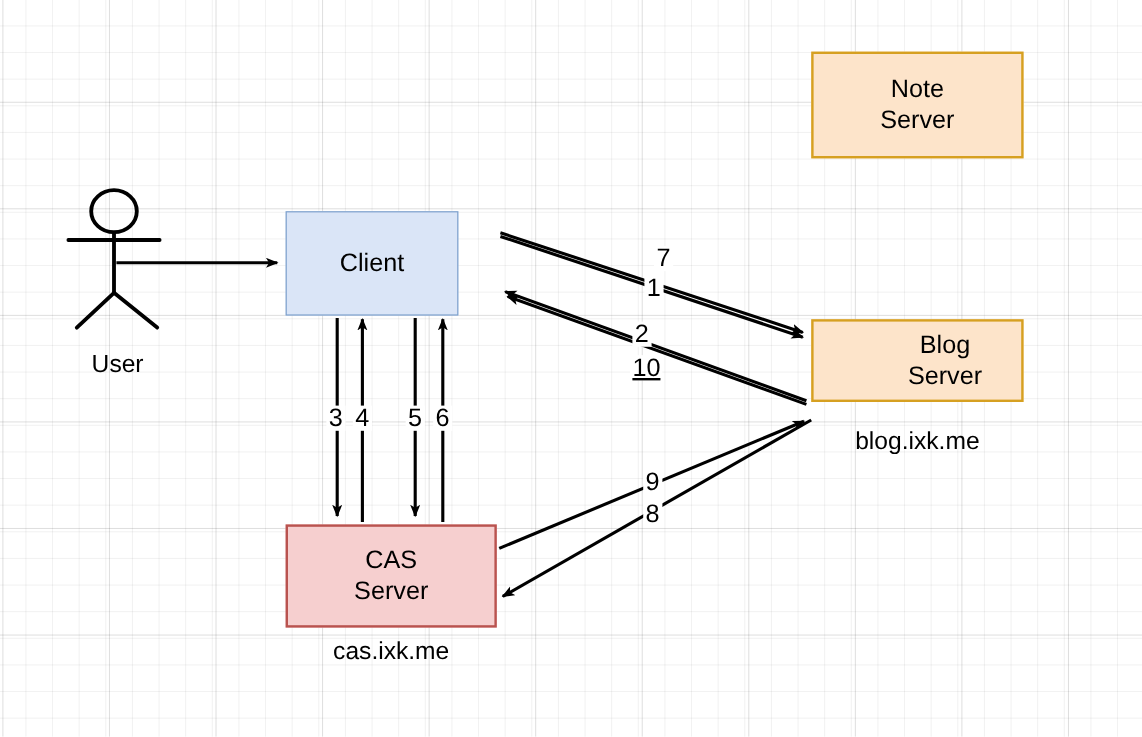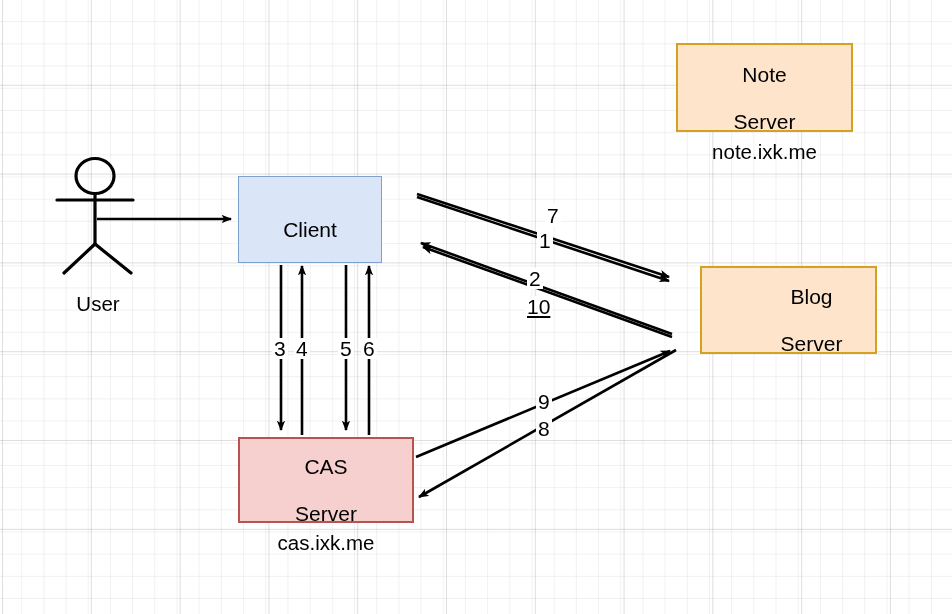--- a/index.html
+++ b/index.html
@@ -40,38 +40,38 @@
     display: flex;
     flex-direction: column;
     align-items: center;
     justify-content: center;
     text-align: center;
     line-height: 1.22;
     color: #000000;
     font-size: 21px;
     font-family: "Liberation Sans", sans-serif;
   }
-  .node .ln { display: block; white-space: nowrap; margin-top: 21px; }
+  .node .ln { display: block; white-space: nowrap; }
   #client-node {
     left: 238px; top: 176px; width: 144px; height: 87px;
     background: #dae5f7;
     border: 1.6px solid #7ea1cc;
   }
   #cas-node {
     left: 238px; top: 437px; width: 176px; height: 86px;
     background: #f6cfcf;
     border: 2px solid #b9534f;
   }
   #note-node {
     left: 676px; top: 43px; width: 177px; height: 89px;
     background: #fde4ca;
     border: 2.4px solid #d6a021;
   }
   #blog-node {
-    left: 700px; top: 266px; width: 177px; height: 88px;
+    left: 676px; top: 266px; width: 177px; height: 69px;
     background: #fde4ca;
     border: 2.4px solid #d6a021;
     padding-left: 46px;
   }
   .caption {
     position: absolute;
     color: #000000;
     font-size: 20.5px;
     font-family: "Liberation Sans", sans-serif;
     white-space: nowrap;
@@ -147,21 +147,21 @@
   <div class="node" id="note-node">
     <span class="ln">Note</span>
     <span class="ln">Server</span>
   </div>
 
   <div class="node" id="blog-node">
     <span class="ln">Blog</span>
     <span class="ln">Server</span>
   </div>
 
-  <div class="caption" id="note-caption">note.ixk.me</div>
+  <div class="caption" id="blog-caption">blog.ixk.me</div>
   <div class="caption" id="user-caption">User</div>
   <div class="caption" id="cas-caption">cas.ixk.me</div>
 
   <div class="edge-label" style="left:545px; top:205px;">7</div>
   <div class="edge-label" style="left:537px; top:230px;">1</div>
   <div class="edge-label" style="left:527px; top:268px;">2</div>
   <div class="edge-label" style="left:525px; top:296px;text-decoration:underline;">10</div>
   <div class="edge-label" style="left:536px; top:391px;">9</div>
   <div class="edge-label" style="left:536px; top:418px;">8</div>
   <div class="edge-label" style="left:272px; top:338px;">3</div>

